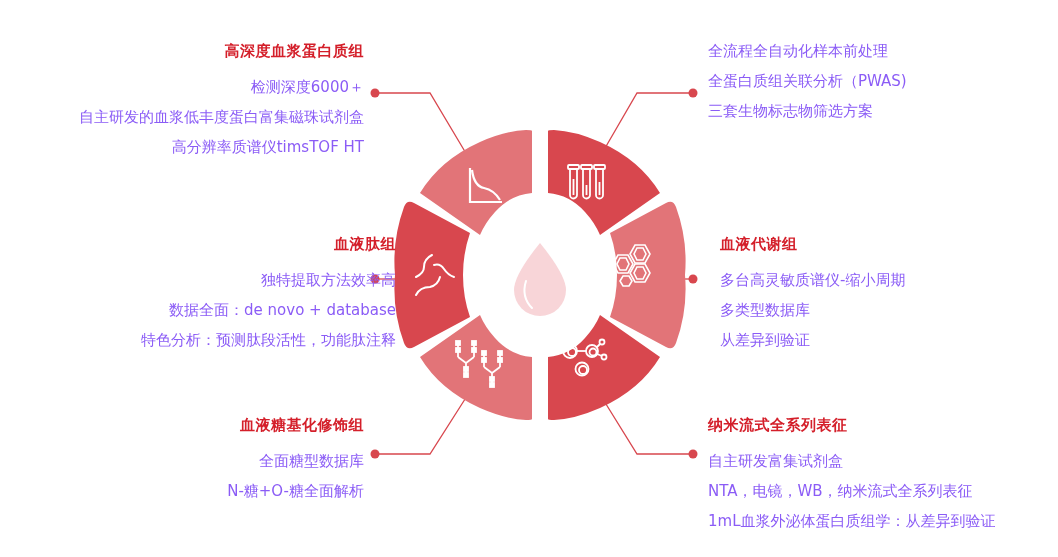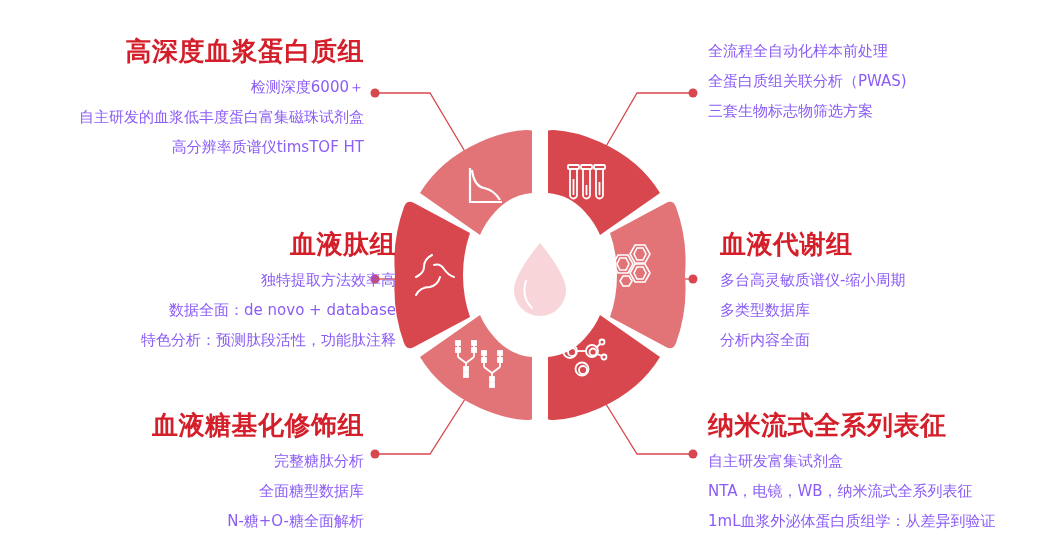--- a/index.html
+++ b/index.html
@@ -1,21 +1,21 @@
 <!DOCTYPE html>
 <html><head>
   <meta charset="utf-8">
   <style>
     html, body { margin: 0; padding: 0; background: #ffffff; }
     body { width: 1058px; height: 557px; position: relative; overflow: hidden;
            font-family: "DejaVu Sans", "Liberation Sans", sans-serif; }
     .block { position: absolute; }
     .block.left { text-align: right; }
     .block.right { text-align: left; }
-    .title { color: #D41F2A; font-size: 26px; font-weight: bold; line-height: 30px; margin-bottom: 6px; letter-spacing: 0.5px; }
+    .title { color: #D41F2A; font-size: 15px; font-weight: bold; line-height: 30px; margin-bottom: 6px; letter-spacing: 0.5px; }
     .line { color: #8b5cf6; font-size: 15px; line-height: 30px; white-space: nowrap; }
     svg.wheel { position: absolute; left: 0; top: 0; }
   </style>
 </head>
 <body>
 
 <svg class="wheel" width="1058" height="557" viewBox="0 0 1058 557">
 
   <g stroke="#D8474E" stroke-width="1.3" fill="none">
     <polyline points="375,93 430,93 467,155"></polyline>
@@ -146,26 +146,25 @@
   <div class="title">血液肽组</div>
   <div class="line">独特提取方法效率高</div>
   <div class="line">数据全面：de novo + database</div>
   <div class="line">特色分析：预测肽段活性，功能肽注释</div>
 </div>
 
 <div class="block right" style="left:720px; top:229px;">
   <div class="title">血液代谢组</div>
   <div class="line">多台高灵敏质谱仪-缩小周期</div>
   <div class="line">多类型数据库</div>
-  <div class="line">分析内容全面</div>
+  <div class="line">从差异到验证</div>
 </div>
 
 <div class="block left" style="right:694px; top:410px;">
   <div class="title">血液糖基化修饰组</div>
-  <div class="line">完整糖肽分析</div>
   <div class="line">全面糖型数据库</div>
   <div class="line">N-糖+O-糖全面解析</div>
 </div>
 
 <div class="block right" style="left:708px; top:410px;">
   <div class="title">纳米流式全系列表征</div>
   <div class="line">自主研发富集试剂盒</div>
   <div class="line">NTA，电镜，WB，纳米流式全系列表征</div>
   <div class="line">1mL血浆外泌体蛋白质组学：从差异到验证</div>
 </div>

